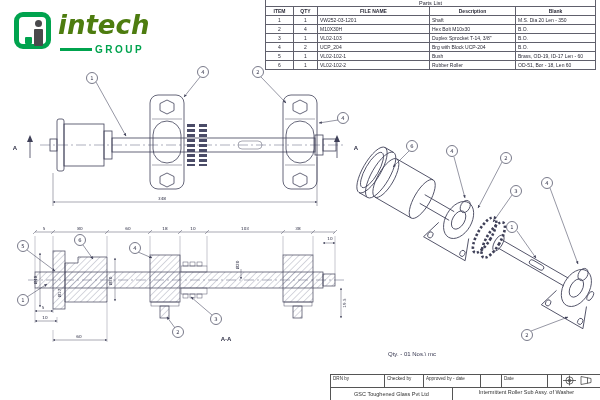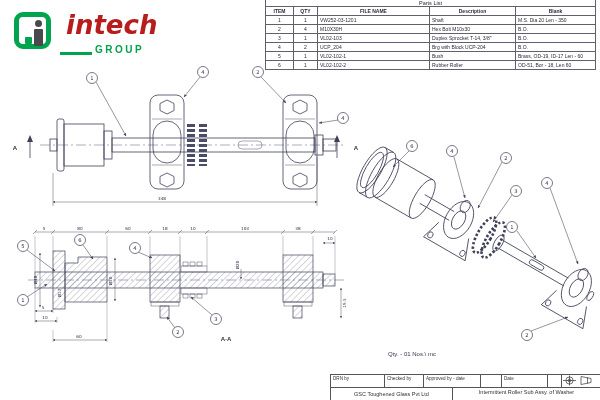--- a/index.html
+++ b/index.html
@@ -6,23 +6,23 @@
   .canvas{position:relative;width:600px;height:400px;background:#ffffff;overflow:hidden;
           font-family:"Liberation Sans",sans-serif;color:#2e2f45}
 
   
   .logo{position:absolute;left:14px;top:10px;width:130px;height:48px}
   .logo-icon{position:absolute;left:0;top:2px;width:37px;height:37px;border:5px solid #00a34e;
              border-radius:9px;box-sizing:border-box}
   .logo-dot{position:absolute;left:16px;top:3px;width:7px;height:7px;border-radius:50%;background:#4a4a4c}
   .logo-stem{position:absolute;left:15px;top:12px;width:9px;height:17px;background:#4a4a4c;border-radius:1px}
   .logo-foot{position:absolute;left:6px;top:20px;width:7px;height:7px;background:#00a34e;border-radius:1px}
-  .logo-name{position:absolute;left:52px;top:0;font-size:26px;font-weight:800;font-style:italic;
-             color:#b91c1c;letter-spacing:0px;font-family:"DejaVu Sans",sans-serif}
-  .logo-grouprow{position:absolute;left:46px;top:34px;display:flex;align-items:flex-end;gap:3px}
+  .logo-name{position:absolute;left:44px;top:0;font-size:26px;font-weight:800;font-style:italic;
+             color:#4d7c0f;letter-spacing:0px;font-family:"DejaVu Sans",sans-serif}
+  .logo-grouprow{position:absolute;left:46px;top:34px;display:flex;align-items:center;gap:3px}
   .logo-rule{width:32px;height:3.5px;background:#00a34e}
   .logo-group{font-size:10px;font-weight:bold;color:#00a34e;letter-spacing:2.5px}
 
   
   .parts{position:absolute;left:265px;top:-2px;border-collapse:collapse;table-layout:fixed}
   .parts td,.parts th{border:1px solid #60606c;font-size:5px;line-height:6px;padding:0 2px;
                       height:8px;white-space:nowrap;overflow:hidden;color:#2b2b38}
   .parts th{font-weight:bold;text-align:center}
   .parts .t-title{font-size:5.5px;height:7px;border-bottom:1px solid #60606c;text-align:center}
   .c-center{text-align:center}

